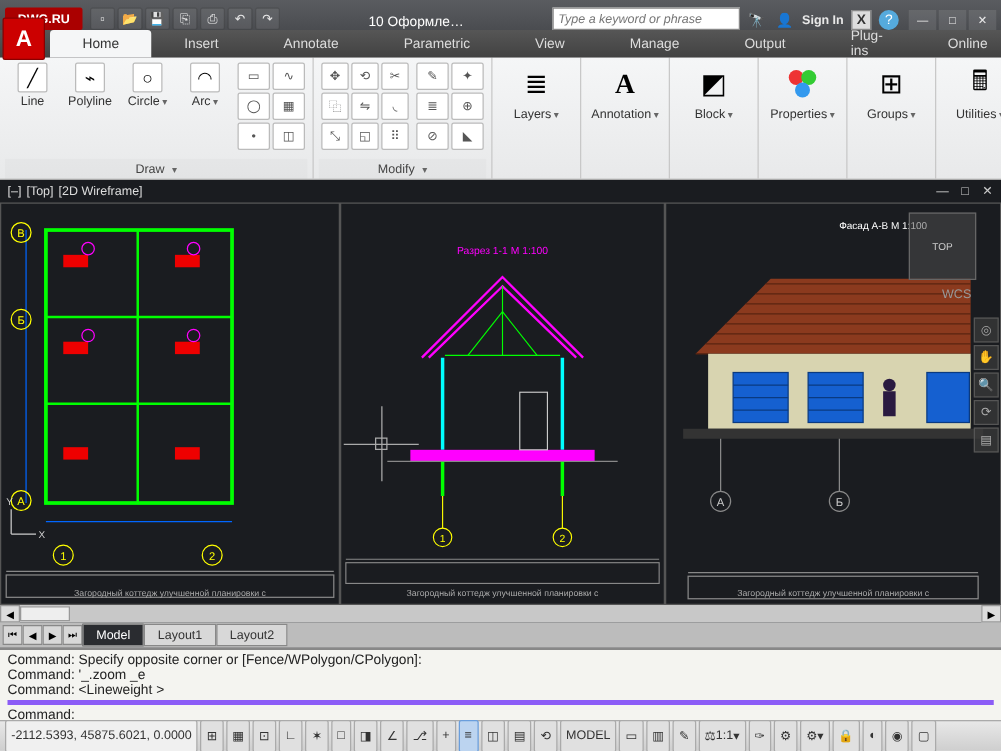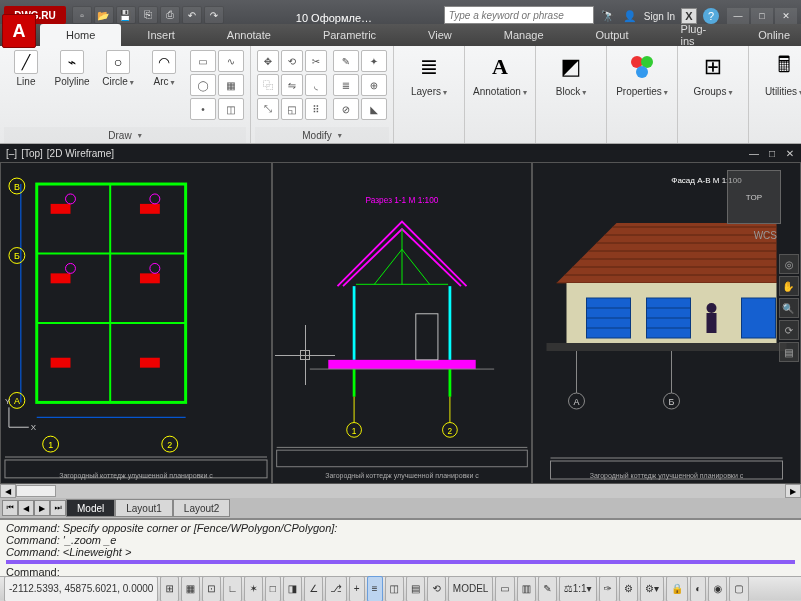--- a/index.html
+++ b/index.html
@@ -57,21 +57,21 @@
 .hscroll .arrow{width:16px;height:14px;background:#ddd;border:1px solid #999;display:flex;align-items:center;justify-content:center;font-size:8px;}
 .hscroll .track{flex:1;position:relative;height:14px;}
 .hscroll .thumb{position:absolute;left:0;width:40px;height:12px;top:1px;background:#eee;border:1px solid #999;}
 .sheet-tabs{position:absolute;bottom:0;left:0;right:0;height:20px;background:#bcbcbc;display:flex;align-items:center;padding:0 2px;gap:0;}
 .sheet-nav{display:flex;}
 .sheet-nav div{width:16px;height:16px;border:1px solid #888;background:#d8d8d8;display:flex;align-items:center;justify-content:center;font-size:8px;}
 .sheet-tab{height:18px;padding:0 10px;background:#d8d8d8;border:1px solid #888;font-size:10px;display:flex;align-items:center;color:#333;}
 .sheet-tab.active{background:#2a2c30;color:#fff;}
 
 .cmdline-area{height:58px;background:#f4f4f0;border-top:2px solid #888;font-family:"Courier New",monospace;font-size:11px;color:#222;padding:2px 6px;overflow:hidden;}
-.cmdline-area .line{white-space:nowrap;font-style:italic;}
+.cmdline-area .line{white-space:nowrap;}
 .cmd-input{display:flex;align-items:center;gap:4px;margin-top:2px;border-top:4px solid #8b5cf6;padding-top:2px;text-decoration:underline;}
 .cmd-input input{flex:1;border:none;background:transparent;font-family:inherit;font-size:11px;outline:none;}
 
 .statusbar{height:24px;background:linear-gradient(#e8e8e8,#cfcfcf);display:flex;align-items:center;padding:0 4px;gap:2px;border-top:1px solid #aaa;font-size:10px;color:#333;}
 .status-seg{height:20px;padding:12px 4px;border:1px solid #aaa;background:#e0e0e0;display:flex;align-items:center;justify-content:center;border-radius:2px;}
 .coords{min-width:140px;background:#f0f0f0;}
 </style>
 </head>
 <body>
 
@@ -84,21 +84,21 @@
     <div class="qat-btn">⎘</div>
     <div class="qat-btn">⎙</div>
     <div class="qat-btn">↶</div>
     <div class="qat-btn">↷</div>
   </div>
   <div class="title-text">10 Оформле…</div>
   <input class="search-box" placeholder="Type a keyword or phrase" style="">
   <div class="titlebar-right">
     <div class="titlebar-icon">🔭</div>
     <div class="titlebar-icon">👤</div>
-    <span style="font-size:10px;">Sign In</span>
+    <span style="font-size:10px;font-weight:bold;">Sign In</span>
     <div class="titlebar-icon" style="border:1px solid #888;background:#ddd;color:#333;font-weight:bold;">X</div>
     <div class="titlebar-icon" style="background:#5ad;color:#fff;border-radius:50%;">?</div>
   </div>
   <div class="win-controls">
     <div class="win-btn">—</div>
     <div class="win-btn">□</div>
     <div class="win-btn">✕</div>
   </div>
 </div>
 

